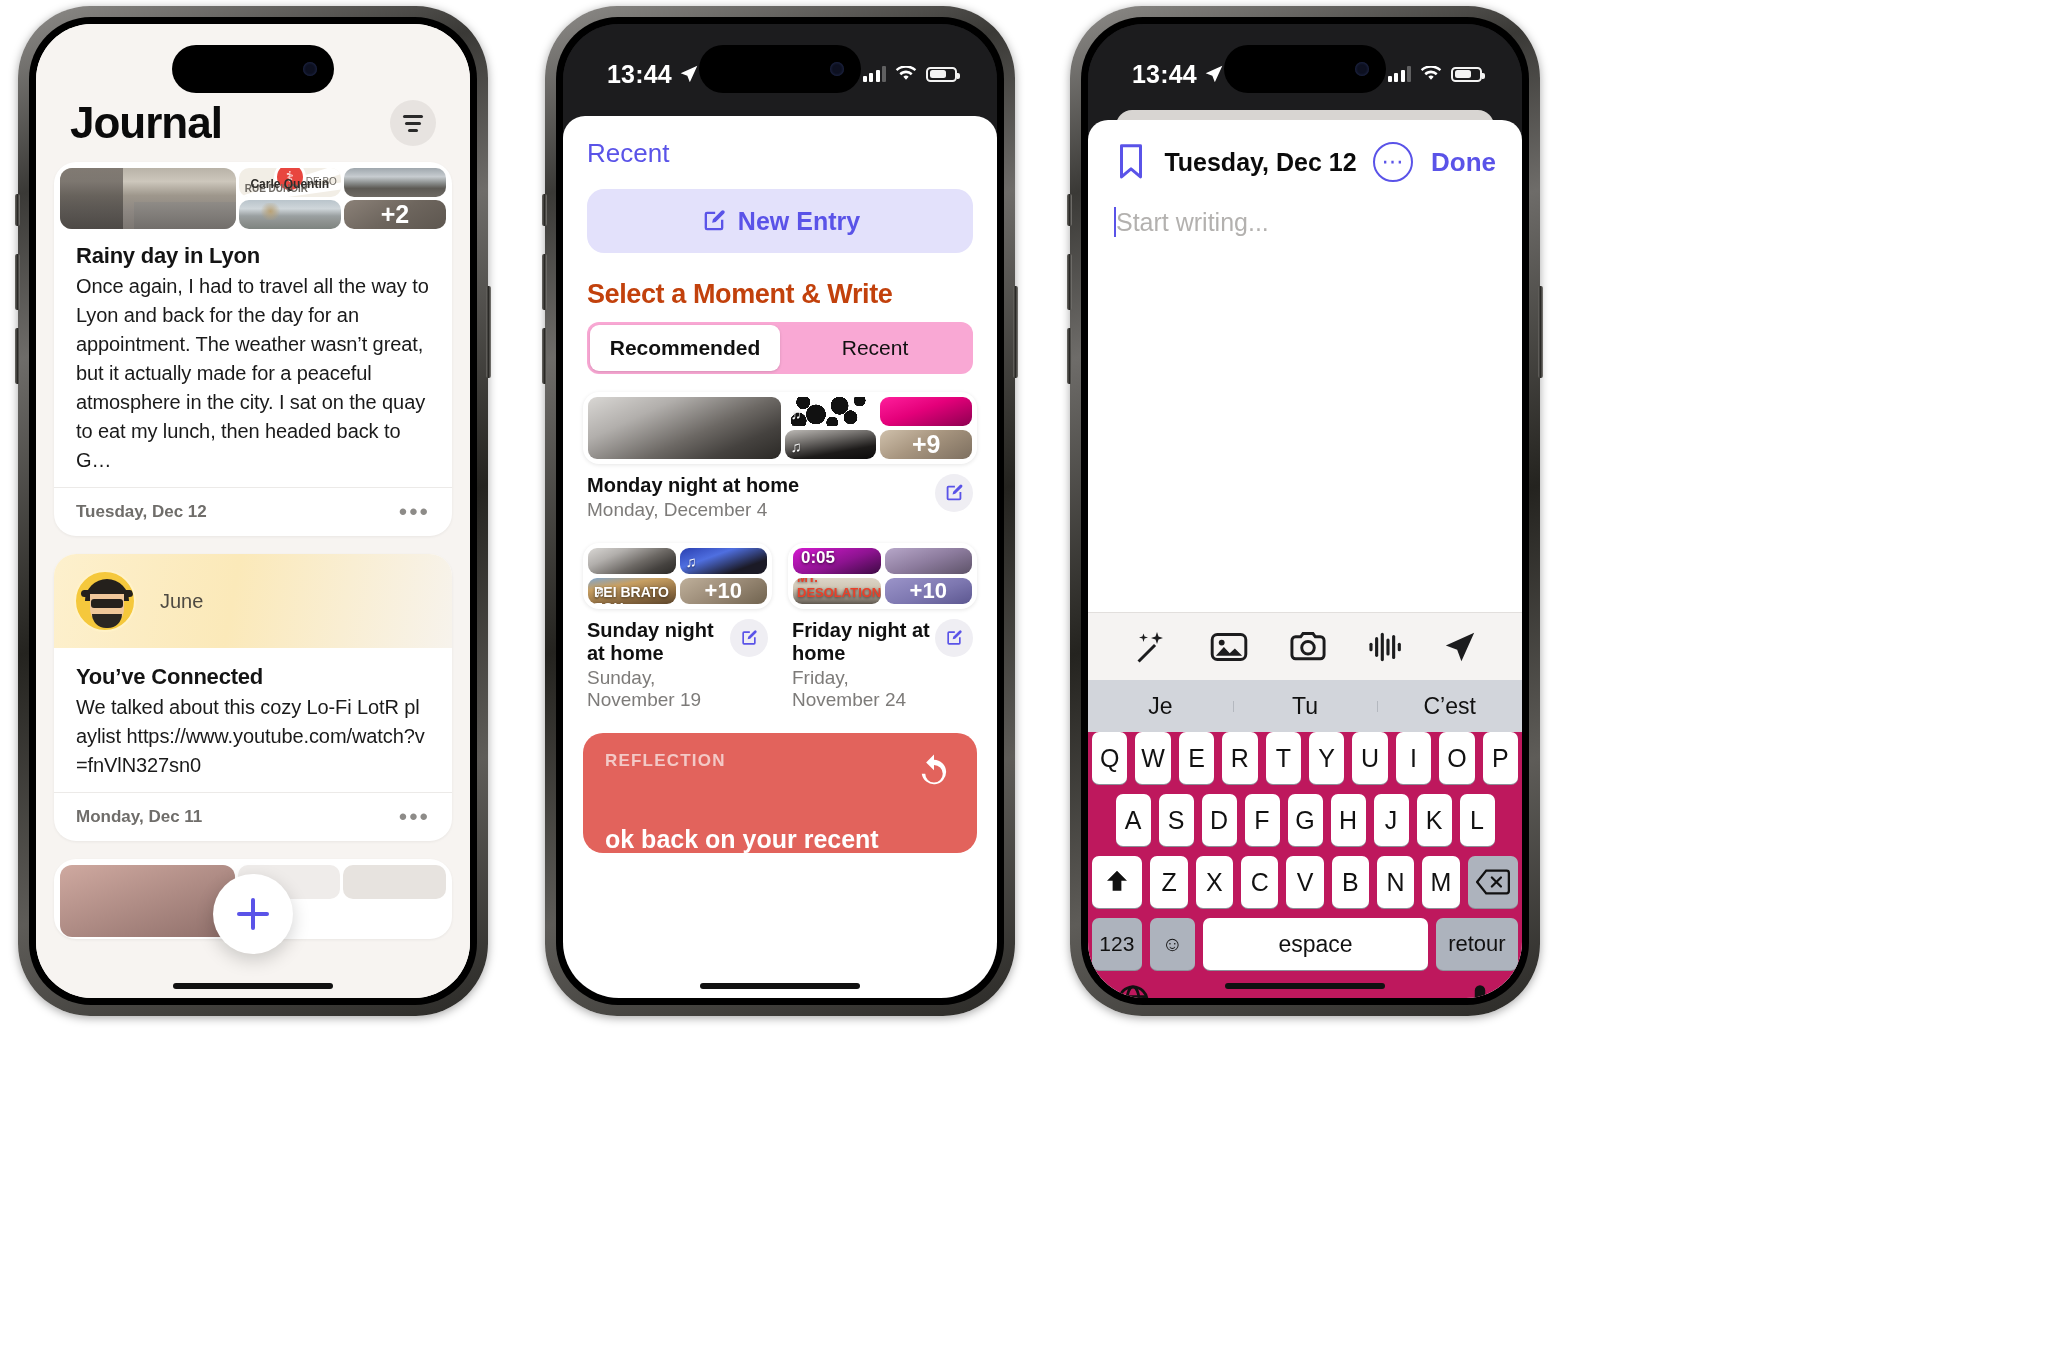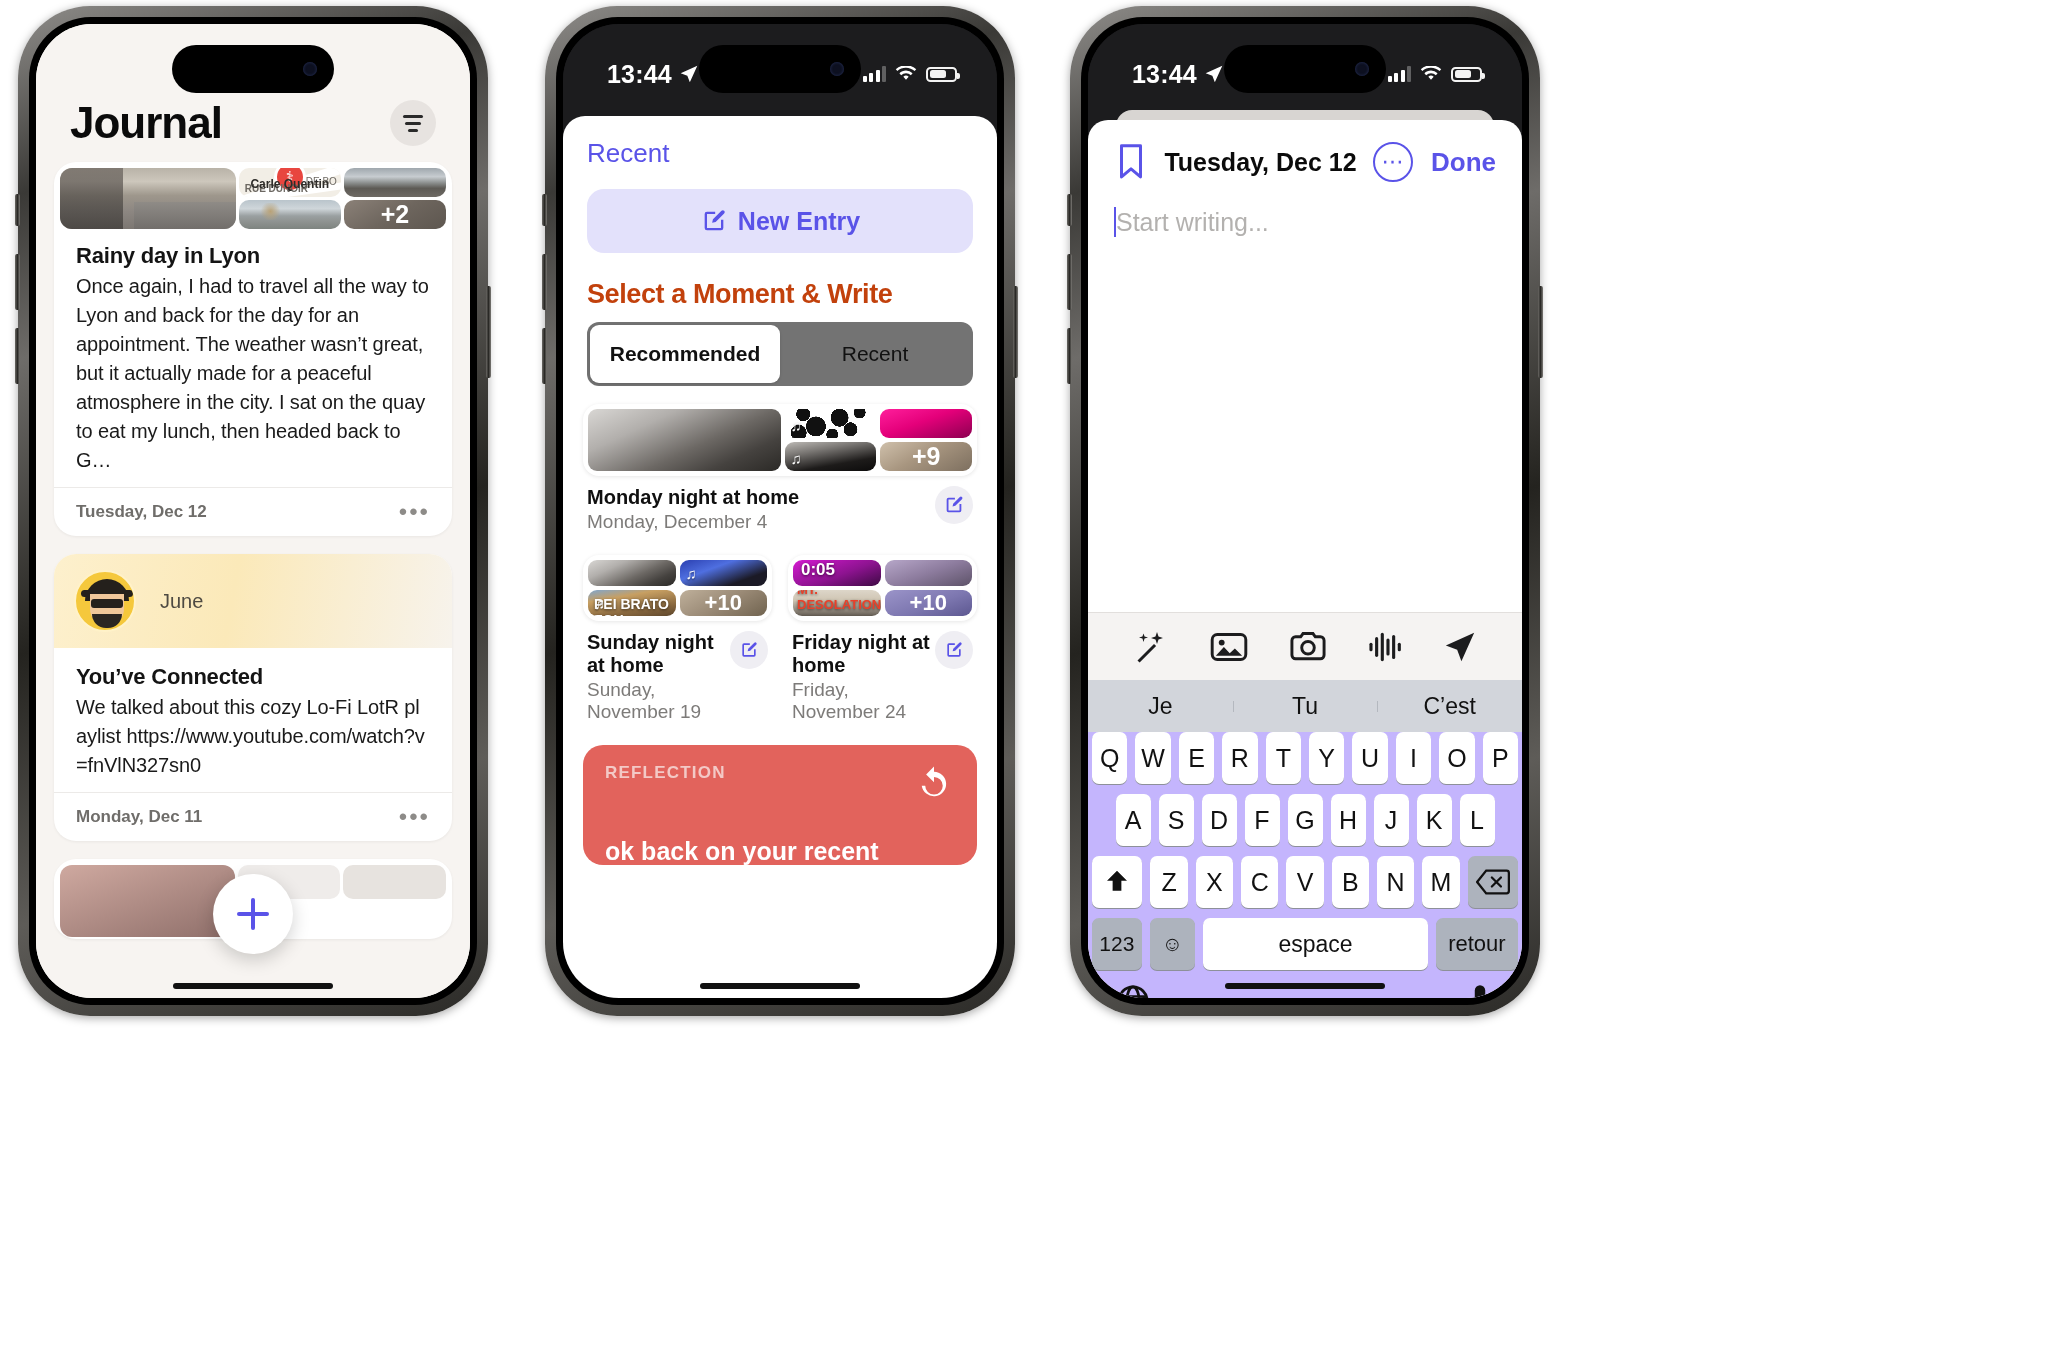--- a/index.html
+++ b/index.html
@@ -145,21 +145,21 @@
 
   
   .s-root { position:absolute; inset:0; background:#1c1c1e; }
   .sheet { position:absolute; left:0; right:0; top:92px; bottom:0; background:#fff;
            border-radius:22px 22px 0 0; overflow:hidden; }
   .s-cancel { padding:22px 0 0 24px; font-size:26px; color:#5a53e8; }
   .s-new { margin:20px 24px 0 24px; background:#e3e1fb; border-radius:17px; height:64px;
            display:flex;align-items:center;justify-content:center;gap:10px;
            color:#5a53e8; font-size:25px; font-weight:700;}
   .s-h2 { margin:26px 0 12px 24px; font-size:27px; font-weight:800; color:#c2410c; letter-spacing:-.4px;}
-  .seg { margin:0 24px; height:64px; background:#737373; border-radius:12px; display:flex; padding:3px; }
+  .seg { margin:0 24px; height:52px; background:#f9a8d4; border-radius:12px; display:flex; padding:3px; }
   .seg div { flex:1; display:flex;align-items:center;justify-content:center; font-size:21px; color:#111; border-radius:9px;}
   .seg .on { background:#fff; font-weight:600; box-shadow:0 1px 3px rgba(0,0,0,.14);}
 
   .moment { margin:18px 20px 0 20px; }
   .m-card { background:#fff; border-radius:16px; box-shadow:0 1px 4px rgba(0,0,0,.1); padding:5px;
             display:grid; grid-template-columns: 2.1fr 1fr 1fr; grid-template-rows:1fr 1fr; gap:4px;}
   .m-card .big { grid-row: span 2; }
   .m-card .ph { border-radius:9px; overflow:hidden; position:relative; }
   .m-meta { display:flex; align-items:flex-start; justify-content:space-between; padding:10px 4px 0 4px;}
   .m-title { font-size:20px; font-weight:700; color:#101010; }
@@ -207,21 +207,21 @@
   .e-navtitle { font-size:25px; font-weight:700; color:#0b0b0b; }
   .e-done { font-size:26px; font-weight:600; color:#5a53e8; }
   .e-more { width:40px;height:40px;border-radius:50%;border:2px solid #5a53e8;color:#5a53e8;
             display:flex;align-items:center;justify-content:center;font-size:22px;letter-spacing:1px;line-height:8px;}
   .e-placeholder { padding:26px 26px 0 28px; font-size:25px; color:#b3b1af; position:relative;}
   .caret { position:absolute; left:26px; top:25px; width:2px; height:30px; background:#5a53e8;}
   .e-toolbar { position:absolute; left:0; right:0; bottom:318px; height:68px; background:#f5f3f2;
       border-top:1px solid #e2dfdd; display:flex; align-items:center; justify-content:space-around; padding:0 24px;}
   .e-toolbar svg { fill:#1c1c1e; }
 
-  .kb { position:absolute; left:0; right:0; bottom:0; height:318px; background:#c4b5fd; }
+  .kb { position:absolute; left:0; right:0; bottom:0; height:318px; background:#be185d; }
   .kb-pred { height:52px; display:flex; align-items:center; background:#d2d5db; }
   .kb-pred div { flex:1; text-align:center; font-size:23px; color:#111; position:relative;}
   .kb-pred div + div::before { content:''; position:absolute; left:0; top:8px; bottom:8px; width:1px; background:#b4b8bf;}
   .kb-rows { padding:0 4px; }
   .kb-row { display:flex; justify-content:center; gap:8px; margin-bottom:10px;}
   .key { background:#fff; border-radius:7px; height:52px; min-width:35px; flex:1;
          display:flex; align-items:center; justify-content:center; font-size:25px; color:#111;
          box-shadow:0 1px 0 #8d9099; }
   .key.space { flex:5.2; font-size:23px; }
   .key.gray { background:#adb3bd; font-size:21px; }

